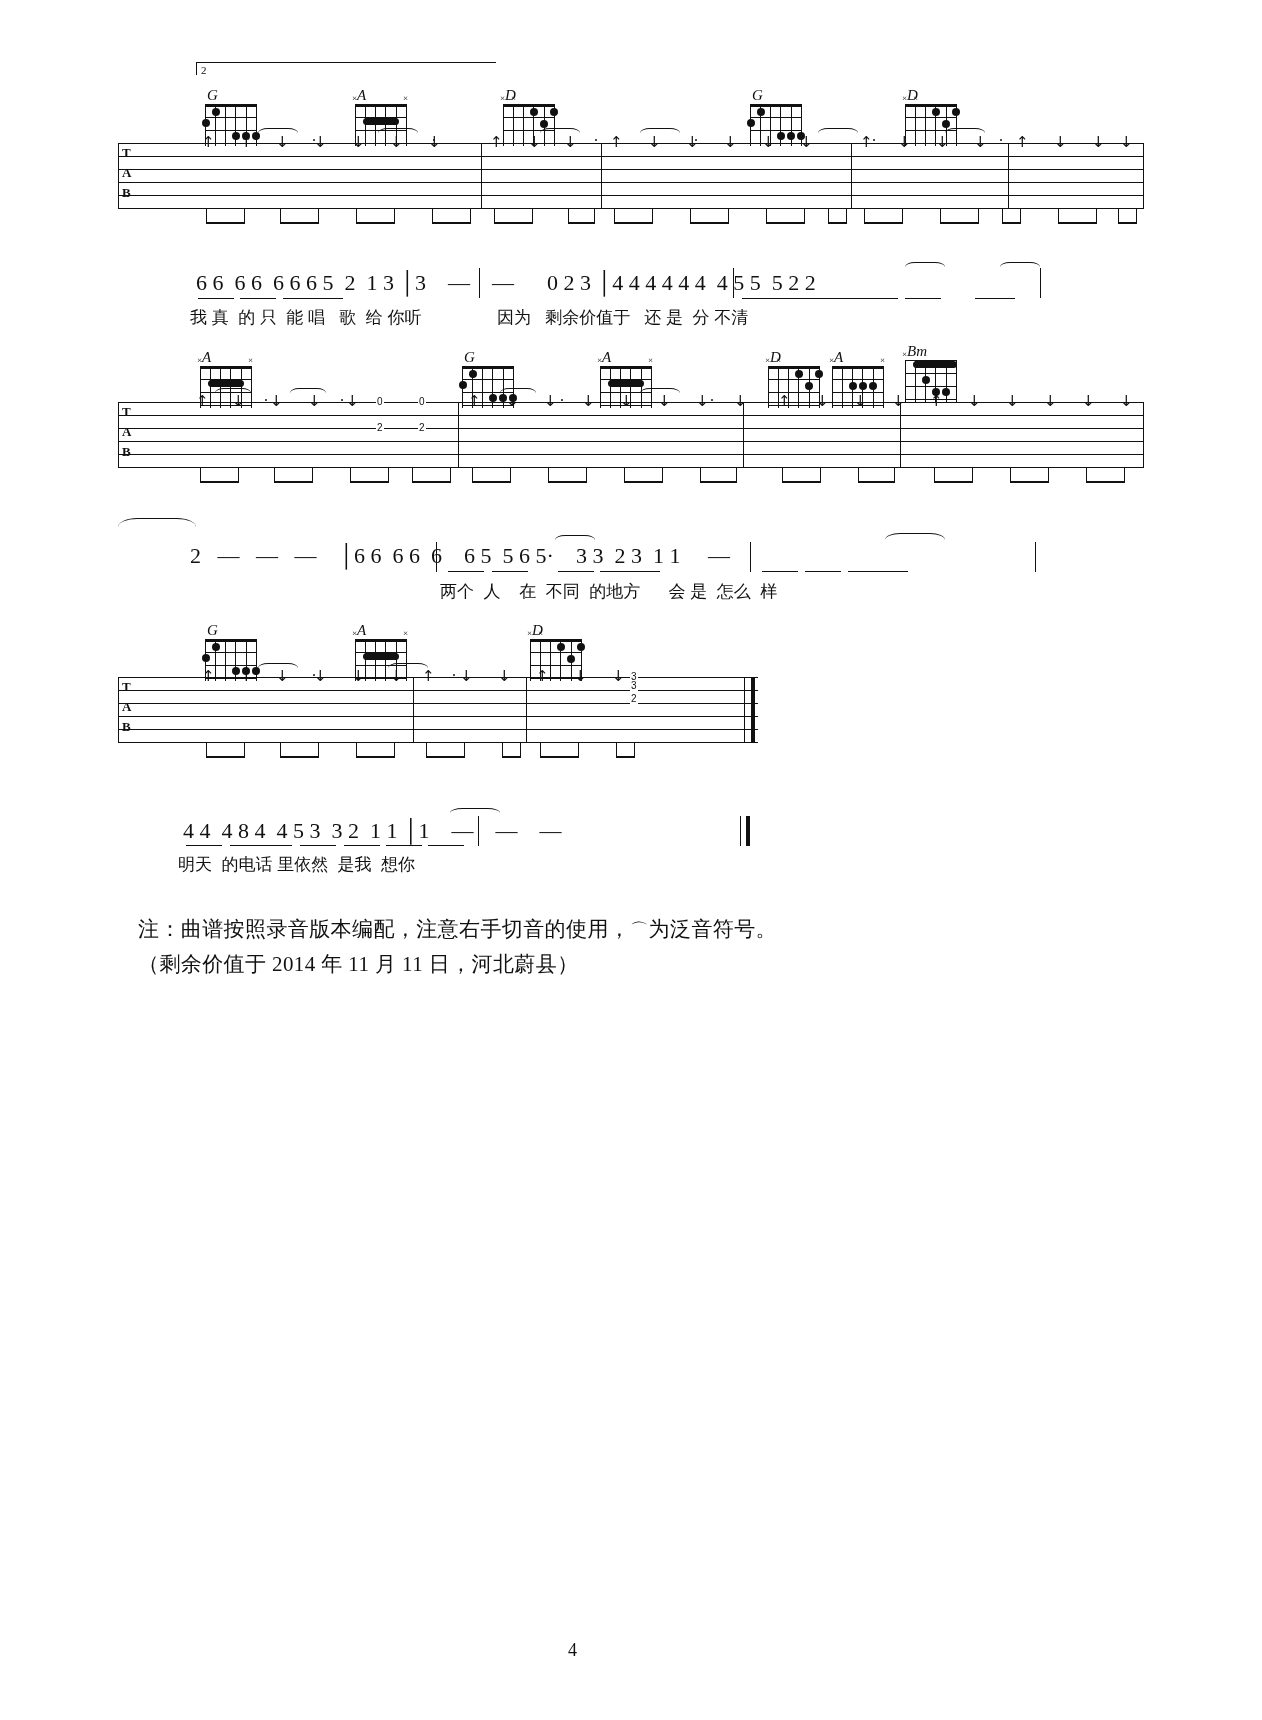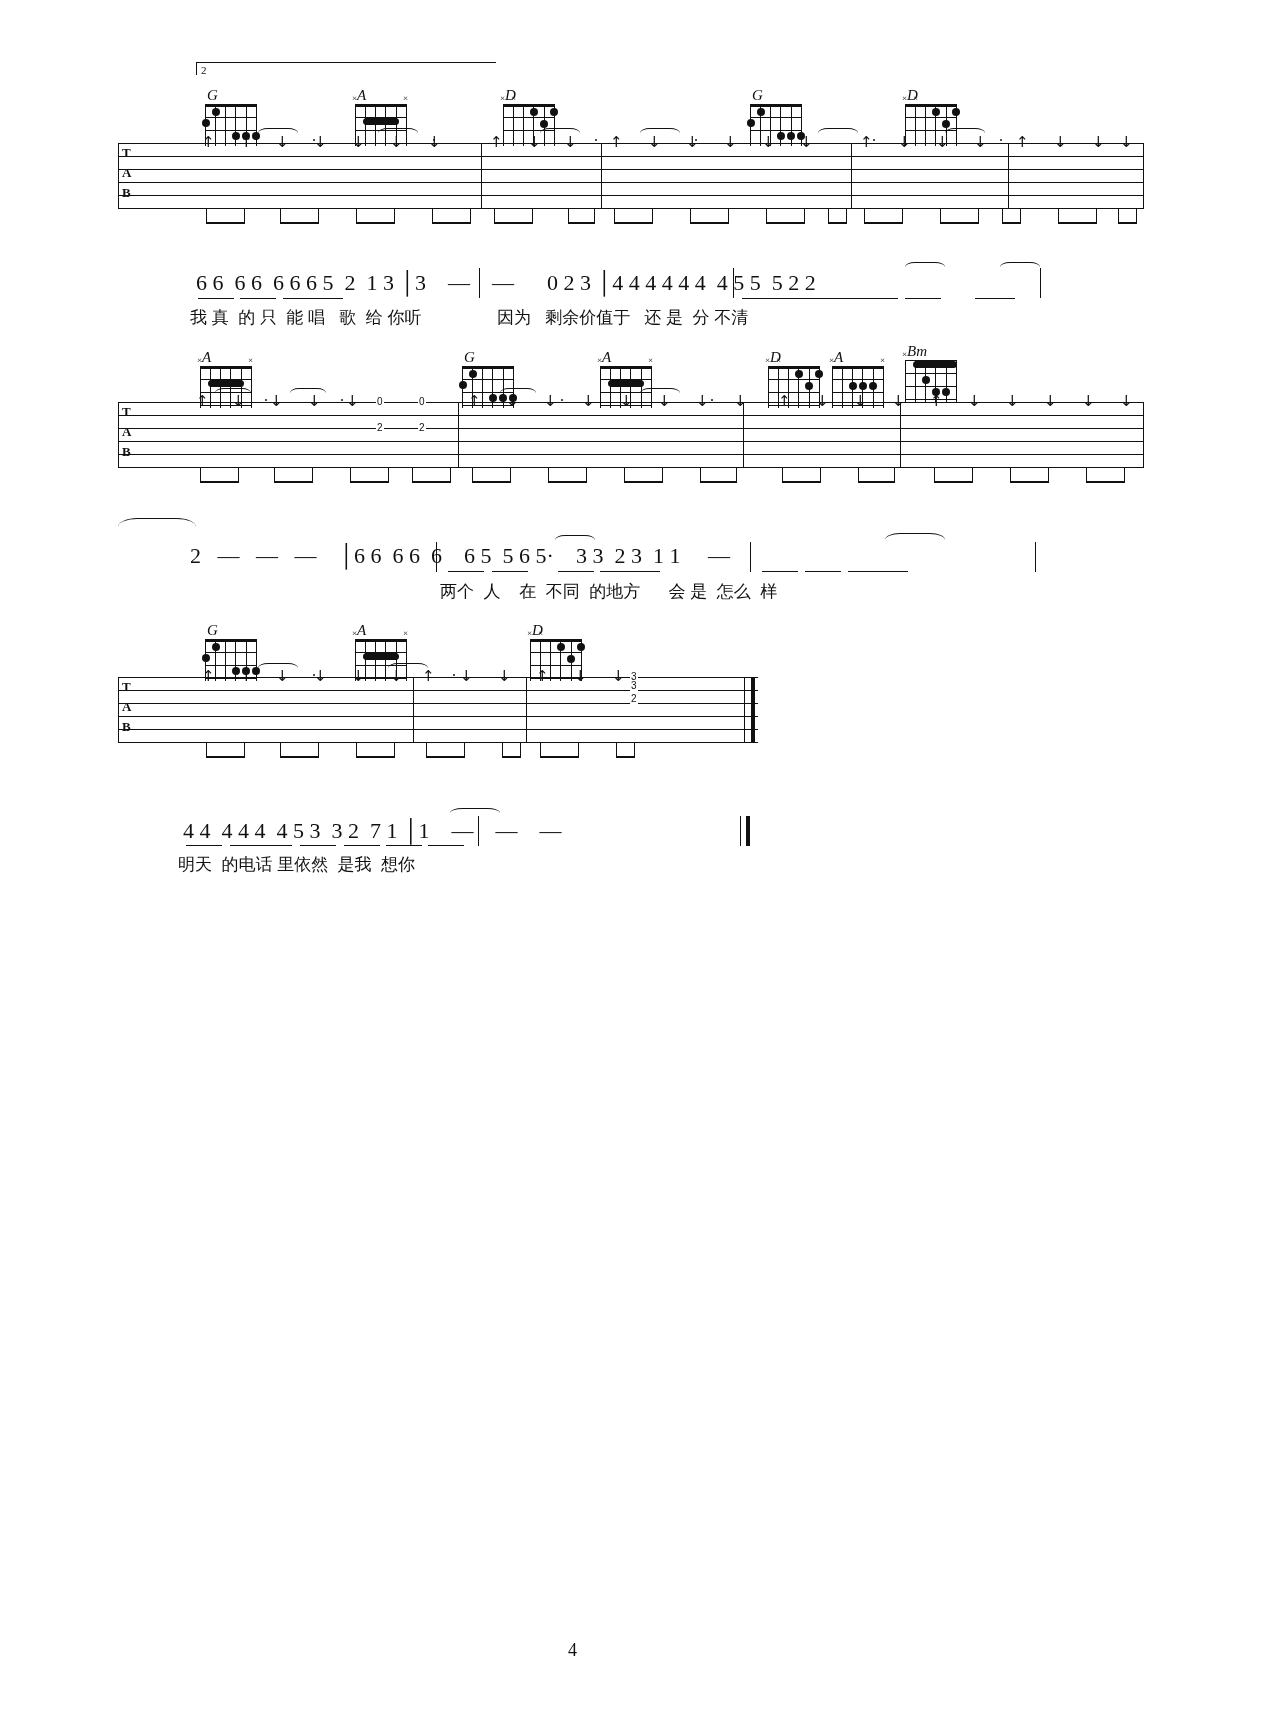--- a/index.html
+++ b/index.html
@@ -754,30 +754,36 @@
       <div class="stem" style="left:402px; top:65px; height:16px;"></div>
       <div class="beam" style="left:384px; top:79px; width:18px;"></div>
       <div class="stem" style="left:422px; top:65px; height:16px;"></div>
       <div class="stem" style="left:460px; top:65px; height:16px;"></div>
       <div class="beam" style="left:422px; top:79px; width:38px;"></div>
       <div class="stem" style="left:498px; top:65px; height:16px;"></div>
       <div class="stem" style="left:516px; top:65px; height:16px;"></div>
       <div class="beam" style="left:498px; top:79px; width:18px;"></div>
     </div>
 
-    <div class="jianpu" style="left:183px; top:215px;">4 4  4 4 4  4 5 3  3 2  7 1 │1    —    —    —</div>
+    <div class="jianpu" style="left:183px; top:215px;">4 4  4 8 4  4 5 3  3 2  1 1 │1    —    —    —</div>
     <div class="lyrics" style="left:178px; top:250px;">明天  的电话 里依然  是我  想你</div>
 
     <div class="underline" style="left:186px; top:240px; width:36px;"></div>
     <div class="underline" style="left:230px; top:240px; width:62px;"></div>
     <div class="underline" style="left:300px; top:240px; width:36px;"></div>
     <div class="underline" style="left:344px; top:240px; width:36px;"></div>
     <div class="underline" style="left:386px; top:240px; width:36px;"></div>
     <div class="underline" style="left:428px; top:240px; width:36px;"></div>
     <div class="slur" style="left:450px; top:203px; width:50px;"></div>
     <div class="vbar" style="left:478px; top:211px; height:30px;"></div>
     <div class="vbar" style="left:740px; top:211px; height:30px;"></div>
     <div class="vbar" style="left:746px; top:211px; height:30px; width:4px;"></div>
   </div>
 
+  <div class="notes" style="left:138px; top:912px; width:1000px;">
+    <div>
+      <span>注：曲谱按照录音版本编配，注意右手切音的使用，</span><span style="font-size:18px;">⌒</span><span>为泛音符号。</span>
+    </div>
+    <div>（剩余价值于 2014 年 11 月 11 日，河北蔚县）</div>
+  </div>
 
   <div class="pagenum" style="left:568px; top:1640px;">4</div>
 </div>
 
 </body></html>

